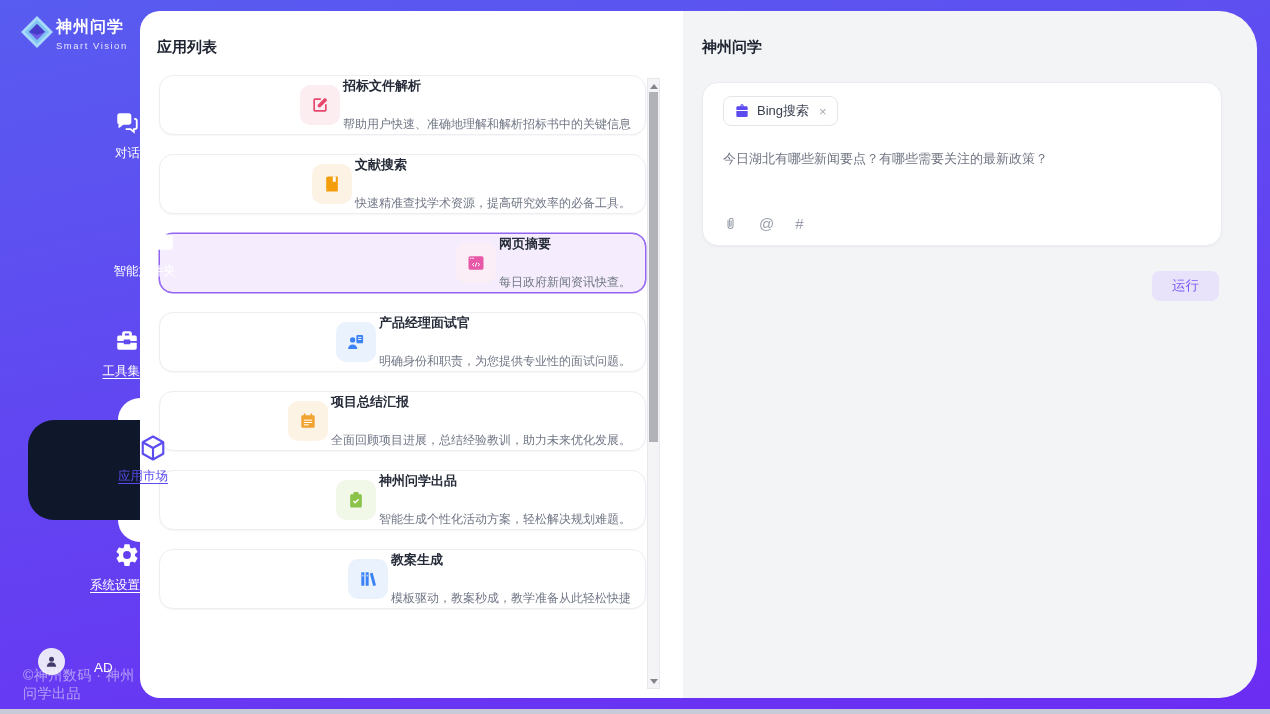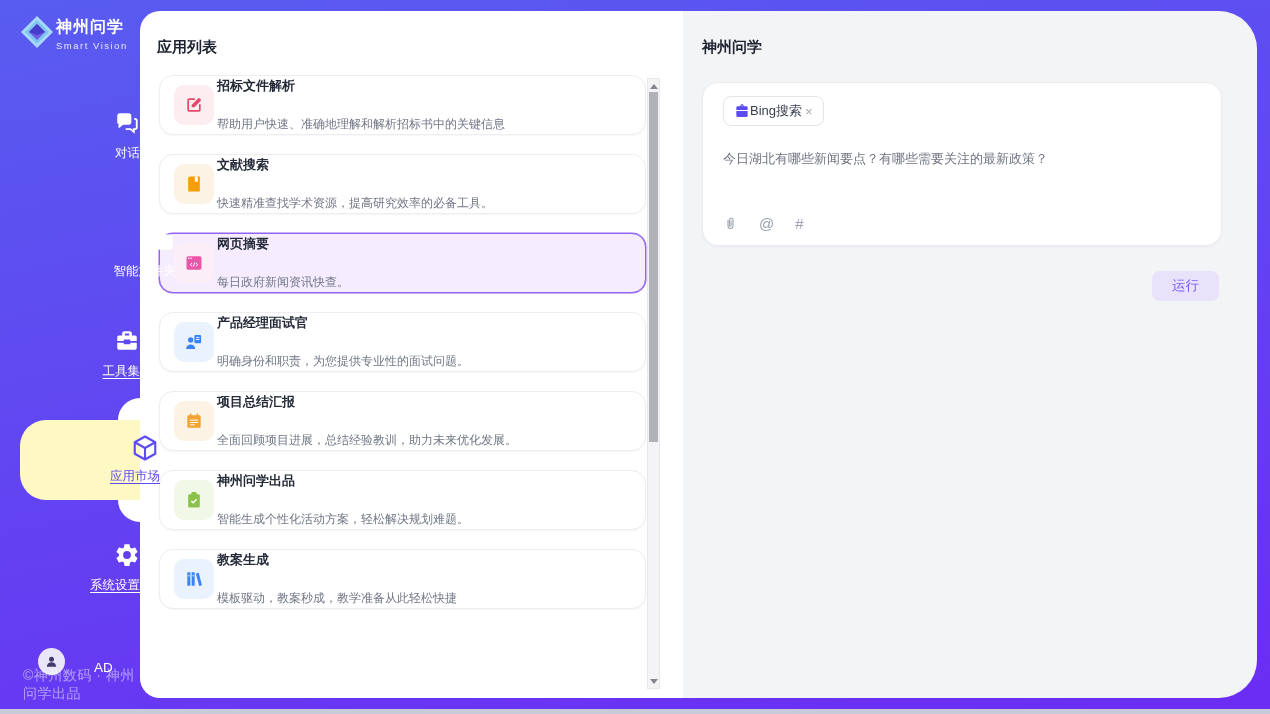--- a/index.html
+++ b/index.html
@@ -14,21 +14,21 @@
   
   .sidebar { position:absolute; left:0; top:0; width:140px; height:714px; z-index:2; }
   .brand { position:absolute; top:14px; left:19px; display:flex; align-items:center; gap:1px; }
   .brand-name { color:#fff; font-size:16px; font-weight:700; letter-spacing:1px; }
   .brand-sub { color:#e8e6ff; font-size:9.5px; letter-spacing:1.5px; margin-top:2px; }
   .nav-item { position:absolute; left:0; width:140px; text-align:right; color:#fff; cursor:pointer; }
   .nav-item .nav-icon { display:block; height:30px; }
   .nav-label { display:inline-block; font-size:12.5px; margin-top:5px; }
   .nav-label.u { text-decoration:underline; text-underline-offset:3px; }
   .ni-chat { top:110px; } .ni-folder { top:228px;margin-left:36px; } .ni-tools { top:328px; } .ni-settings { top:542px; }
-  .bump { position:absolute; top:420px; left:20px; right:0; height:80px; background:#fef9c3; border-radius:26px 0 0 26px; }
+  .bump { position:absolute; top:420px; left:28px; right:0; height:100px; background:#0f172a; border-radius:26px 0 0 26px; }
   .bump .fillet { position:absolute; right:0; width:22px; height:22px; }
   .bump .fillet.top { top:-22px; }
   .bump .fillet.bot { top:100%; transform:scaleY(-1); }
   .ni-market { position:relative; top:0; padding-top:13px; color:var(--accent,#5b4bf0); }
   .ni-market .nav-label { color:var(--accent,#5b4bf0); }
   .user-row { position:absolute; top:648px; left:38px; display:flex; align-items:flex-end; gap:29px; cursor:pointer; }
   .avatar { width:27px; height:27px; border-radius:50%; background:#e9e6f9; display:flex; align-items:center; justify-content:center; }
   .user-initials { color:#fff; font-size:13.5px; }
   .side-footer { position:absolute; left:23px; bottom:11px; color:rgba(255,255,255,.5); font-size:14px; letter-spacing:.5px; }
 
@@ -36,41 +36,41 @@
   .content { position:absolute; left:140px; top:11px; right:13px; bottom:16px;
     background:#8b5cf6; border-radius:20px 38px 38px 20px; overflow:hidden; display:flex; z-index:1; }
 
   
   .list-panel { width:543px; position:relative; background:#fff; }
   .panel-title { font-size:15px; font-weight:700; color:#1d2330; }
   .list-panel .panel-title { margin:27px 0 0 17px; }
   .cards { margin:18px 0 0 19px; width:487px; }
   .card { height:60px; display:flex; align-items:center; gap:3px; padding:0 14px;
     border:1px solid #ededf2; border-radius:14px; margin-bottom:19px; background:#fff;
-    box-shadow:0 1px 2px rgba(16,24,40,.04); cursor:pointer; }
+    box-shadow:0 1px 2px rgba(16,24,40,.04); cursor:pointer;justify-content:flex-end; }
   .card.selected { background:var(--selected-card-bg,#f5edfd); border-color:var(--selected-card-border,#9264f0); box-shadow:0 0 0 .5px var(--selected-card-border,#9264f0); }
   .icon-box { width:40px; height:40px; min-width:40px; border-radius:10px; display:flex; align-items:center; justify-content:center; }
   .card-title { font-size:13px; font-weight:700; color:#252b38; }
   .card-desc { font-size:12px; color:#717786; margin-top:21px; white-space:nowrap; }
 
   
   .scrollbar { position:absolute; left:507px; top:67px; width:13px; height:611px;
     background:#f4f4f7; border:1px solid #e7e7ec; }
   .sb-btn { position:absolute; left:0; width:11px; height:12px; display:flex; align-items:center; justify-content:center; cursor:pointer; }
   .sb-btn.up { top:1px; } .sb-btn.down { bottom:1px; }
   .tri-up { width:0; height:0; border-left:4px solid transparent; border-right:4px solid transparent; border-bottom:5px solid #85858d; }
   .tri-down { width:0; height:0; border-left:4px solid transparent; border-right:4px solid transparent; border-top:5px solid #85858d; }
   .sb-thumb { position:absolute; left:1px; top:13px; width:9px; height:350px; background:#b1b1b8; cursor:pointer; }
 
   
   .detail-panel { flex:1; background:#f3f4f6; position:relative; }
   .detail-panel .panel-title { margin:27px 0 0 19px; }
   .composer { position:absolute; left:19px; top:71px; width:520px; height:164px; background:#fff;
     border:1px solid #ebecf0; border-radius:16px; box-shadow:0 1px 3px rgba(16,24,40,.04); }
-  .tool-tag { position:absolute; top:13px; left:20px; display:inline-flex; align-items:center; gap:0;
+  .tool-tag { position:absolute; top:13px; left:20px; display:inline-flex; align-items:center; gap:7px;
     height:30px; padding:0 10px; border:1px solid #e4e5ea; border-radius:8px; background:#fff; cursor:pointer; }
   .tool-tag .tag-icon { color:var(--accent,#5b4bf0); display:flex; }
   .tag-label { font-size:13px; color:#3b4050; }
   .tag-close { font-size:13px; color:#a5a9b2; margin-left:3px; cursor:pointer; }
   .question { position:absolute; top:66px; left:20px; right:20px; font-size:13px; color:#6f7482; line-height:1.5; cursor:text; }
   .composer-icons { position:absolute; left:20px; bottom:13px; display:flex; align-items:center; gap:21px; color:#9aa0ab; }
   .composer-icons .glyph { font-size:15px; cursor:pointer; }
   .composer-icons .clip { display:flex; cursor:pointer; }
   .run-btn { position:absolute; top:260px; right:38px; width:67px; height:30px; border:none; border-radius:8px;
     background:var(--run-bg,#e9e2fb); color:var(--run-text,#7a5af5); font-size:13.5px; cursor:pointer;

